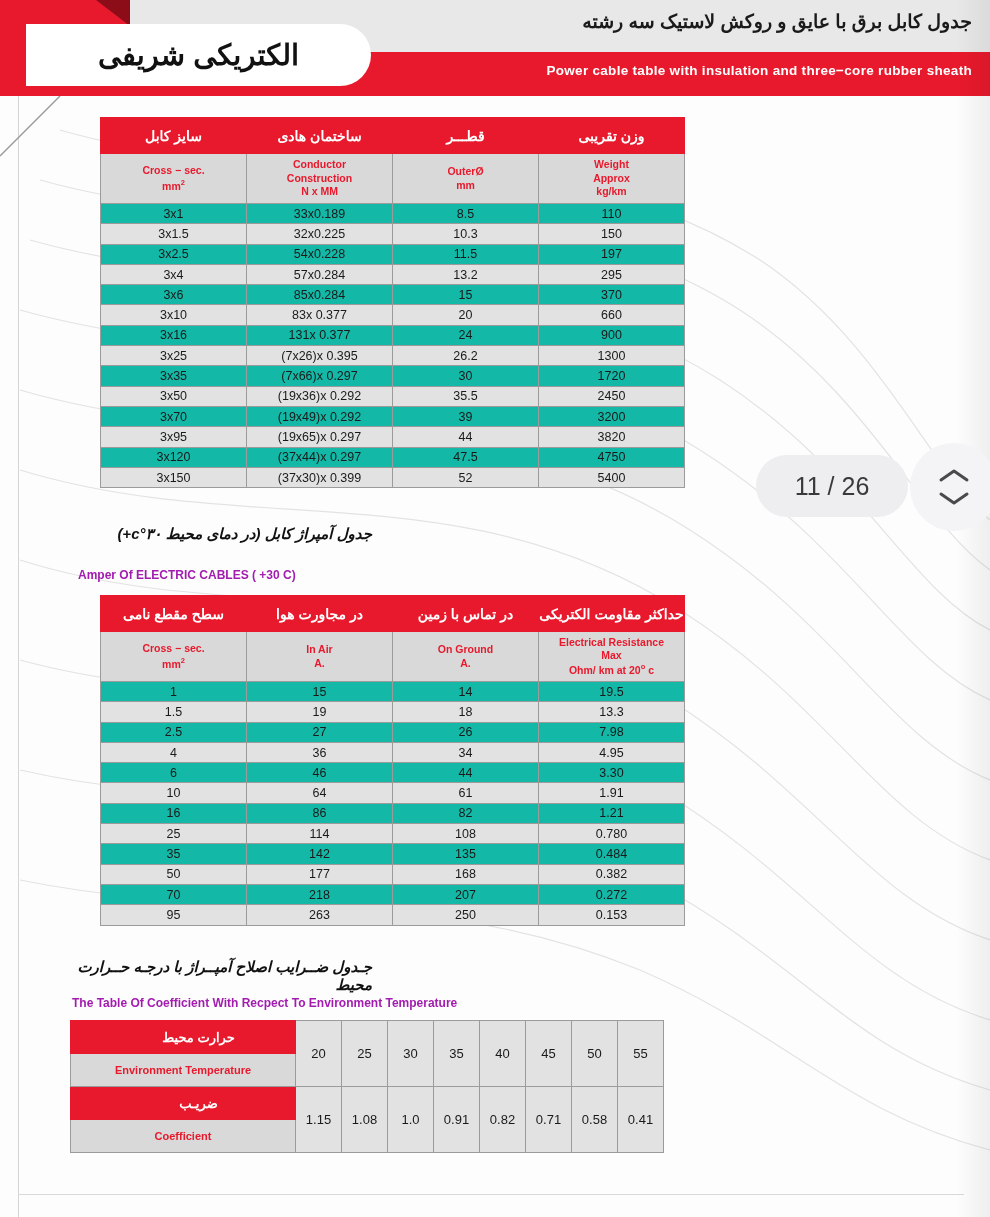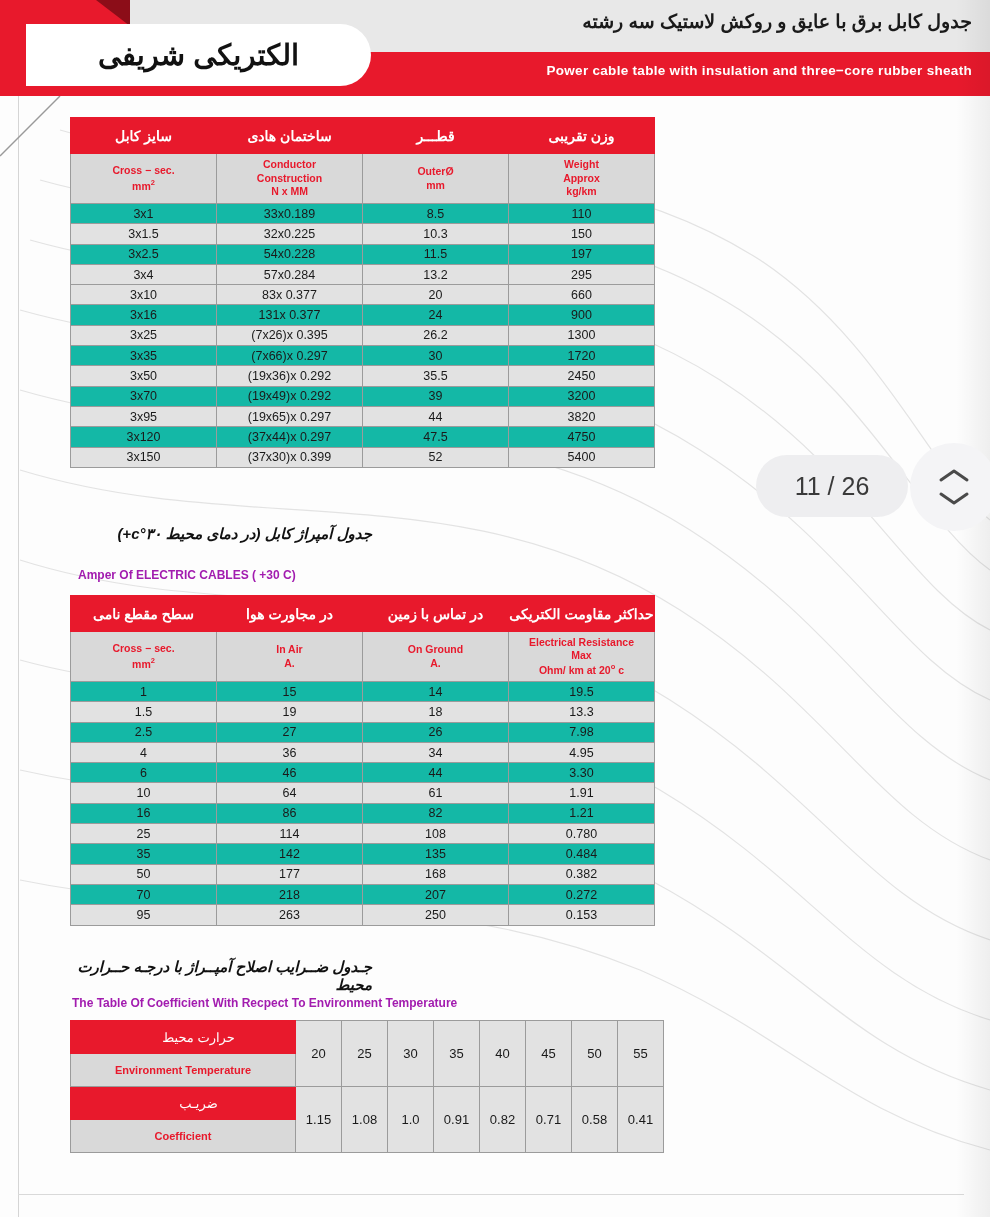--- a/index.html
+++ b/index.html
@@ -100,20 +100,21 @@
     left: 0; top: 100px;
     width: 990px; height: 1117px;
     z-index: 2;
   }
 
   
   .table-wrap { position: absolute; }
   table.t {
     border-collapse: collapse;
     table-layout: fixed;
+    margin-left: 30px;
   }
   table.t td, table.t th {
     border: 1px solid #9b9b9b;
     text-align: center;
     vertical-align: middle;
     padding: 0;
   }
   .hd-fa {
     background: #e8192c;
     color: #ffffff;
@@ -149,21 +150,21 @@
   }
   .cap-en {
     position: absolute;
     font-size: 12px; font-weight: bold; color: #a21caf;
   }
 
   
   table.coef { border-collapse: collapse; table-layout: fixed; }
   table.coef td { border: 1px solid #9b9b9b; text-align: center; vertical-align: middle; }
   .coef-fa {
-    background: #e8192c; color: #fff; font-weight: normal;
+    background: #e8192c; color: #fff; font-weight: bold;
     font-size: 13px; height: 33px; direction: rtl;
     border: 1px solid #e8192c !important;
     padding-left: 32px;
   }
   .coef-en {
     background: #d9d9d9; color: #e8192c; font-weight: bold;
     font-size: 11px; height: 33px;
   }
   .coef-val {
     background: #e2e2e2; color: #1a1a1a; font-size: 13px;
@@ -310,20 +311,26 @@
               <td class="cell row-a">11.5</td>
               <td class="cell row-a">197</td>
             </tr>
           <tr>
               <td class="cell row-b">3x4</td>
               <td class="cell row-b">57x0.284</td>
               <td class="cell row-b">13.2</td>
               <td class="cell row-b">295</td>
             </tr>
           <tr>
+              <td class="cell row-a">3x6</td>
+              <td class="cell row-a">85x0.284</td>
+              <td class="cell row-a">15</td>
+              <td class="cell row-a">370</td>
+            </tr>
+          <tr>
               <td class="cell row-b">3x10</td>
               <td class="cell row-b">83x 0.377</td>
               <td class="cell row-b">20</td>
               <td class="cell row-b">660</td>
             </tr>
           <tr>
               <td class="cell row-a">3x16</td>
               <td class="cell row-a">131x 0.377</td>
               <td class="cell row-a">24</td>
               <td class="cell row-a">900</td>

